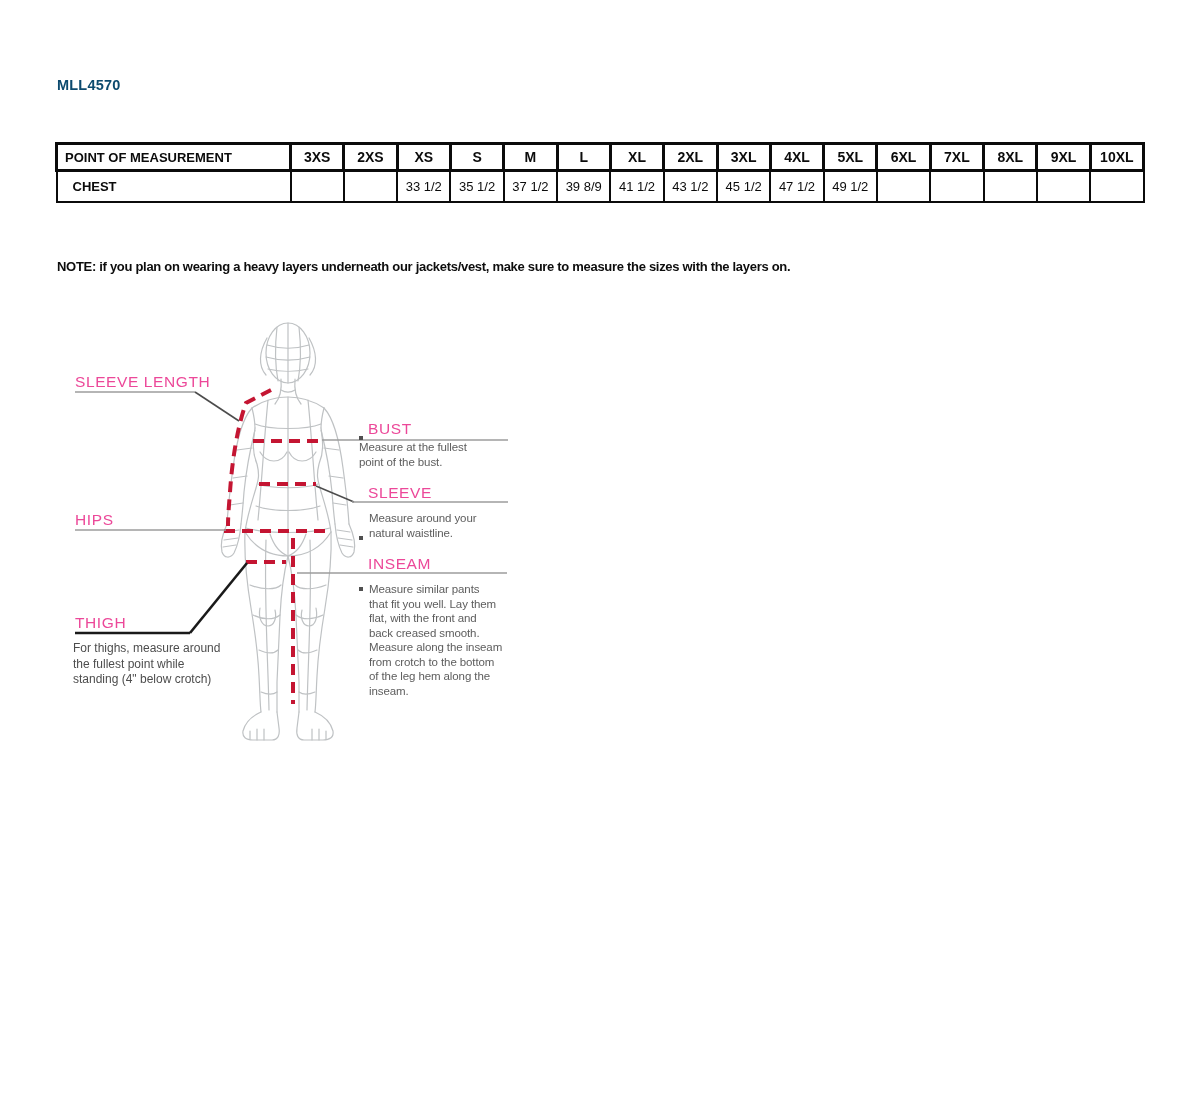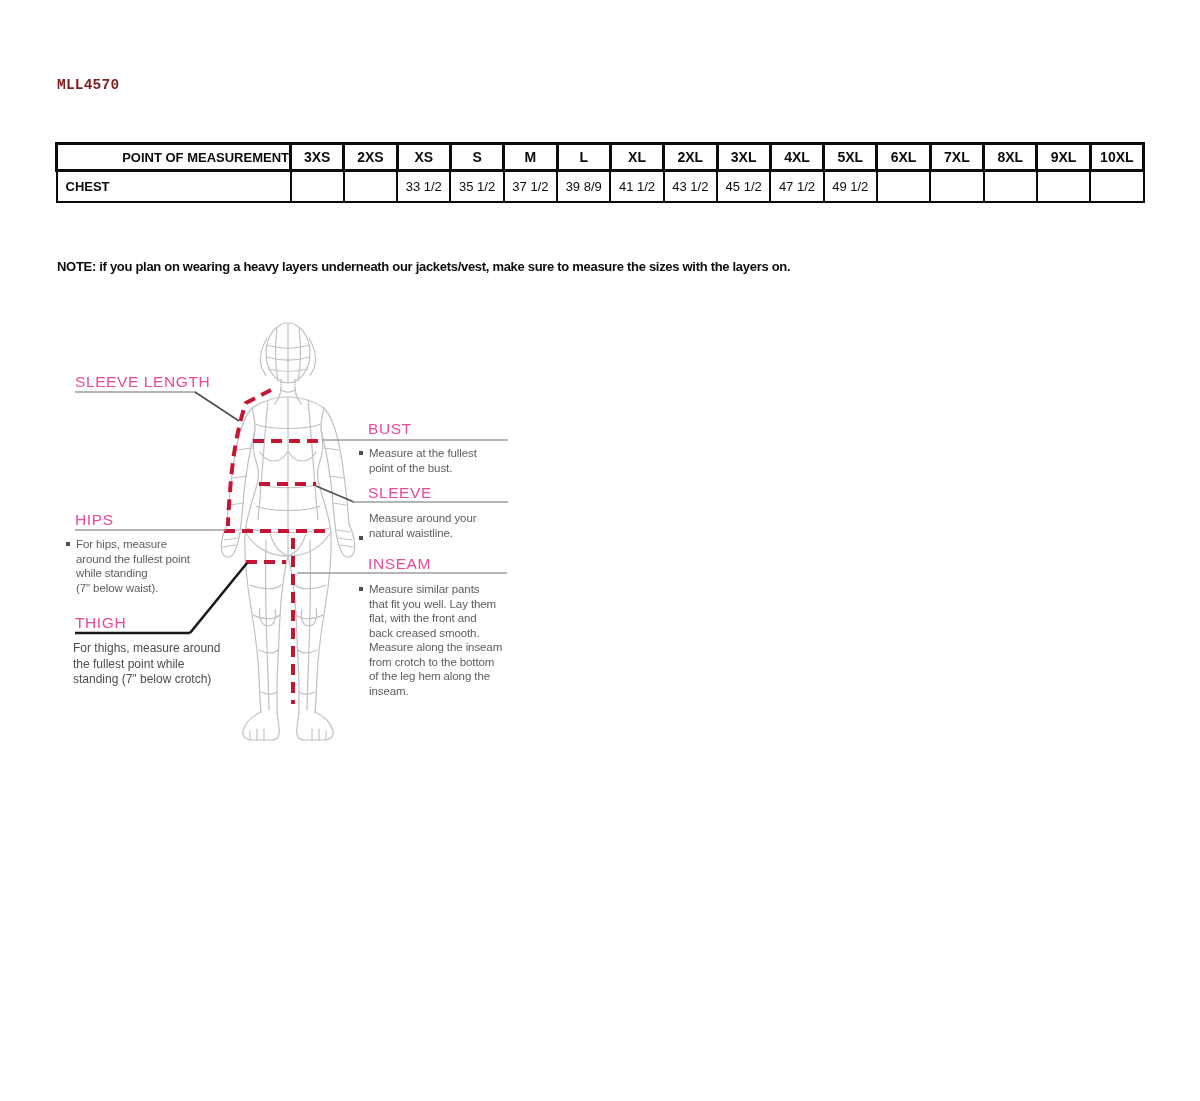--- a/index.html
+++ b/index.html
@@ -1,25 +1,25 @@
 <!DOCTYPE html>
 <html><head>
 <meta charset="utf-8">
 <style>
   * { margin:0; padding:0; box-sizing:border-box; }
   body { background:#ffffff; font-family:"Liberation Sans", sans-serif; }
   .page { position:relative; width:1200px; height:1101px; background:#ffffff; overflow:hidden; }
 
-  .doc-title { position:absolute; left:57px; top:77px; font-size:14.5px; font-weight:700; color:#7f1d1d; letter-spacing:0.2px;font-family:Liberation Mono, monospace; }
+  .doc-title { position:absolute; left:57px; top:77px; font-size:14.5px; font-weight:700; color:#0c4a6e; letter-spacing:0.2px; }
 
   table.size-table { position:absolute; left:55px; top:142px; width:1090px; border-collapse:collapse; table-layout:fixed; }
   table.size-table th, table.size-table td { border:2px solid #0b0b0b; text-align:center; vertical-align:middle; color:#0b0b0b; overflow:hidden; white-space:nowrap; }
   table.size-table thead th { border:3px solid #0b0b0b; height:27px; font-size:14px; font-weight:700; }
-  table.size-table thead th.poml { text-align:right; padding-left:13px; font-size:13px; }
-  table.size-table tbody th { text-align:left; padding-left:8px; font-size:13px; font-weight:700; }
+  table.size-table thead th.poml { text-align:left; padding-left:7px; font-size:13px; }
+  table.size-table tbody th { text-align:left; padding-left:15px; font-size:13px; font-weight:700; }
   table.size-table tbody th, table.size-table tbody td { height:31px; }
   table.size-table tbody td { font-size:13px; font-weight:400; }
 
   .note { position:absolute; left:57px; top:259px; font-size:13px; font-weight:700; color:#0d0d0d; letter-spacing:-0.3px; white-space:nowrap; }
 
   svg.overlay { position:absolute; left:0; top:0; width:1200px; height:1101px; pointer-events:none; }
 
   .sec-h { position:absolute; font-size:15.5px; font-weight:400; color:#ec4899; letter-spacing:0.6px; white-space:nowrap; }
   .desc { position:absolute; display:flex; align-items:flex-start; }
   .bullet { flex:0 0 auto; width:4px; height:4px; background:#4f4f4f; margin-top:5px; margin-right:6px; }
@@ -177,37 +177,30 @@
       <path stroke="#9c9c9c" stroke-width="1.6" d="M 352,502 H 508"></path>
       <path stroke="#9c9c9c" stroke-width="1.6" d="M 297,573 H 507"></path>
       <path stroke="#1a1a1a" stroke-width="2.6" d="M 75,633 H 190"></path>
       <path stroke="#1a1a1a" stroke-width="2.6" d="M 190,633 L 247,563"></path>
     </g>
   </svg>
 
   <div class="sec-h" style="left:75px; top:373px;">SLEEVE LENGTH</div>
 
   <div class="sec-h" style="left:75px; top:511px;">HIPS</div>
-  <div class="desc" style="left:66px; top:537px; width:160px;">
-    <span class="bullet"></span>
-    <div class="desc-t">For hips, measure
-around the fullest point
-while standing
-(7" below waist).</div>
-  </div>
 
   <div class="sec-h" style="left:75px; top:614px;">THIGH</div>
   <div class="desc" style="left:73px; top:641px; width:180px;">
     <div class="desc-t plain">For thighs, measure around
 the fullest point while
-standing (7" below crotch)</div>
+standing (4" below crotch)</div>
   </div>
 
   <div class="sec-h" style="left:368px; top:420px;">BUST</div>
-  <div class="desc" style="left:359px; top:446px; width:150px;">
+  <div class="desc" style="left:359px; top:431px; width:150px;flex-direction:column;">
     <span class="bullet"></span>
     <div class="desc-t">Measure at the fullest
 point of the bust.</div>
   </div>
 
   <div class="sec-h" style="left:368px; top:484px;">SLEEVE</div>
   <div class="desc" style="left:359px; top:511px; width:150px;align-items:flex-end;">
     <span class="bullet"></span>
     <div class="desc-t">Measure around your
 natural waistline.</div>

